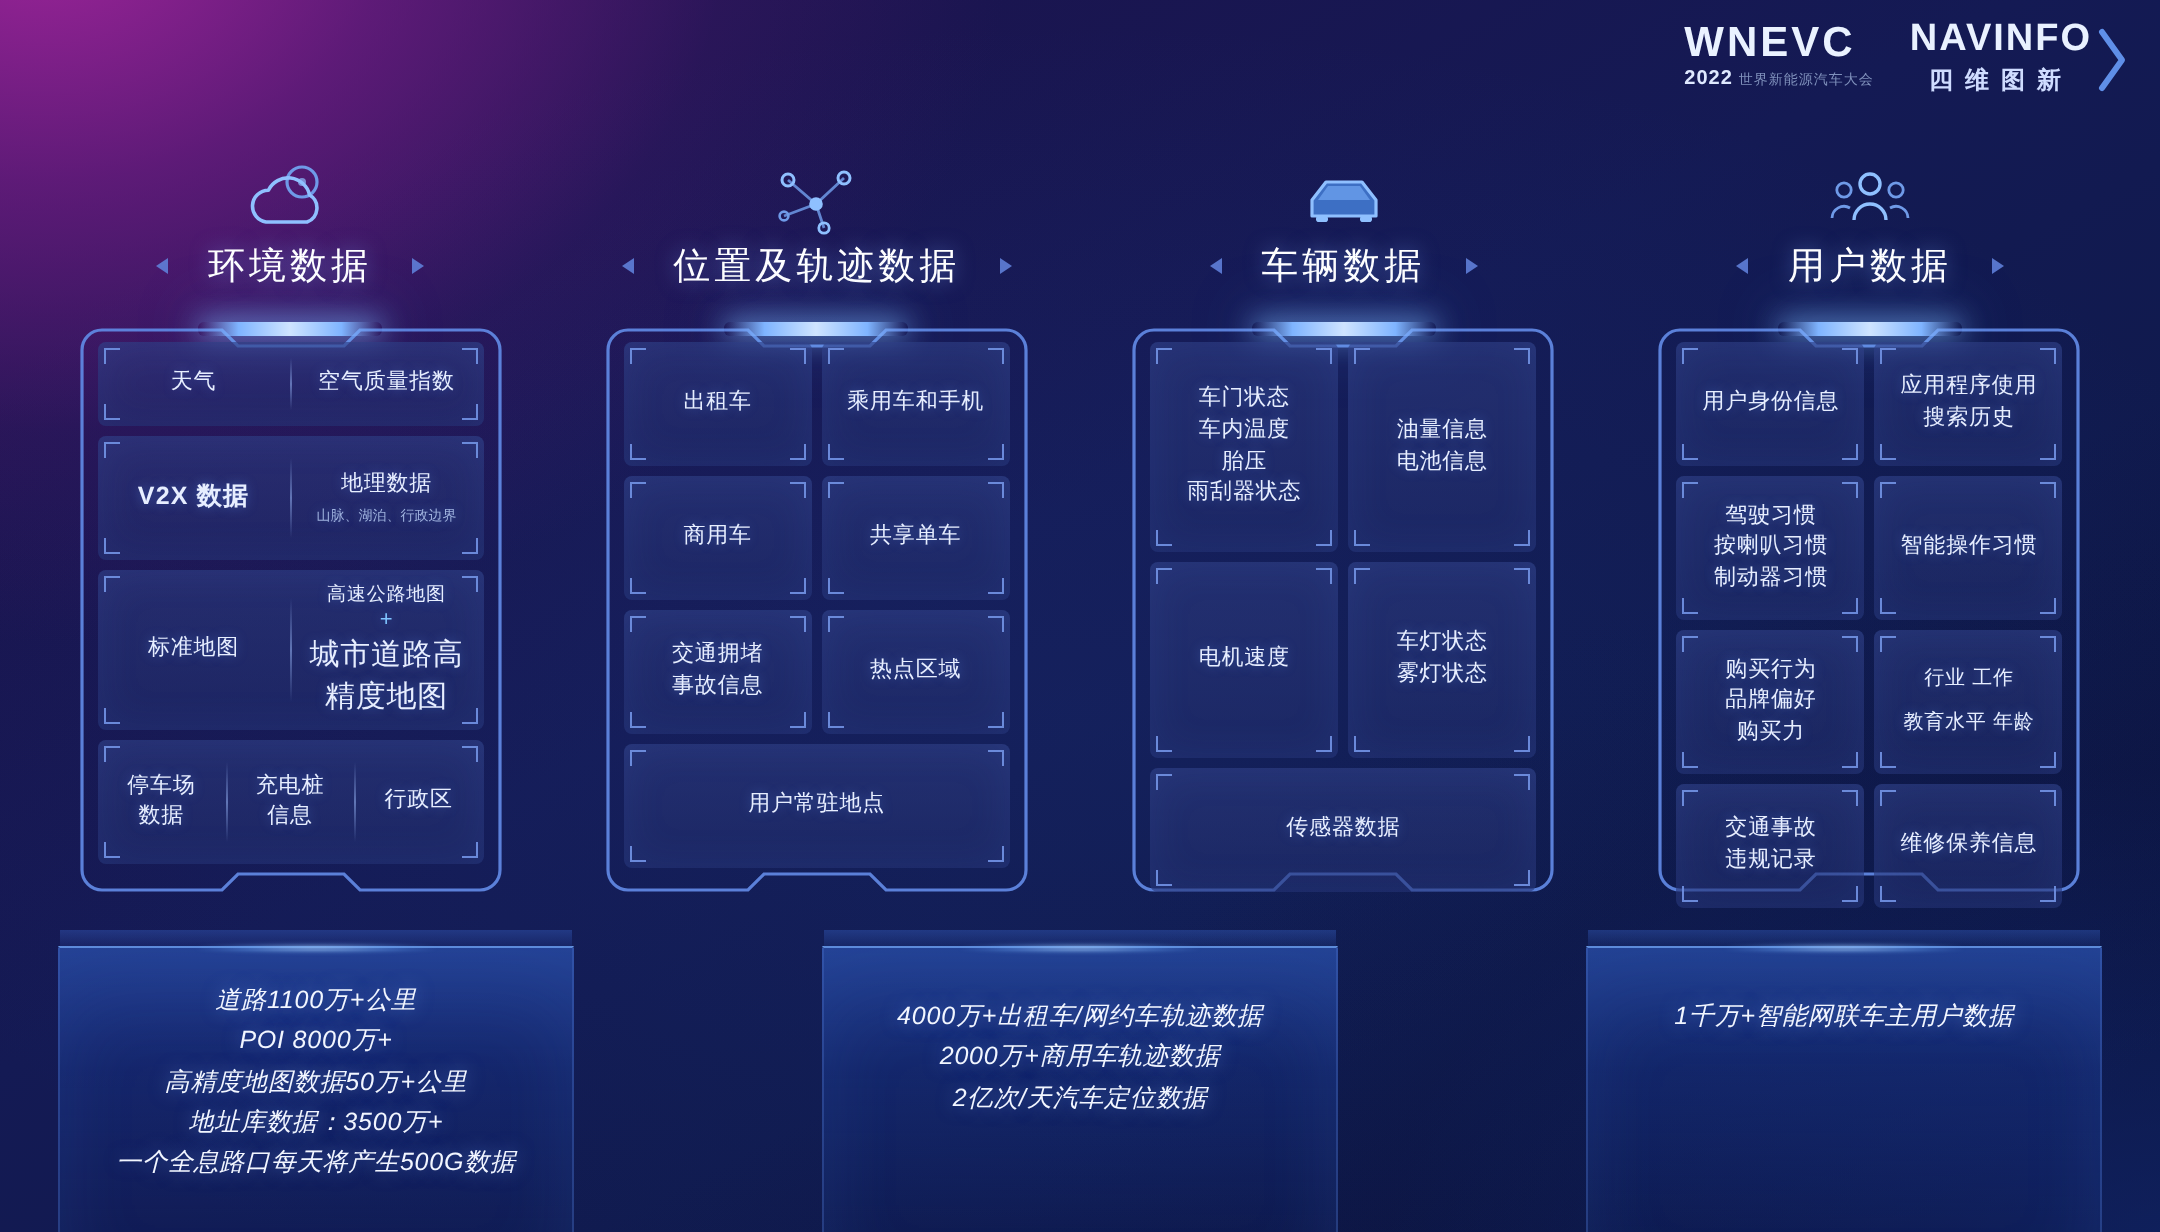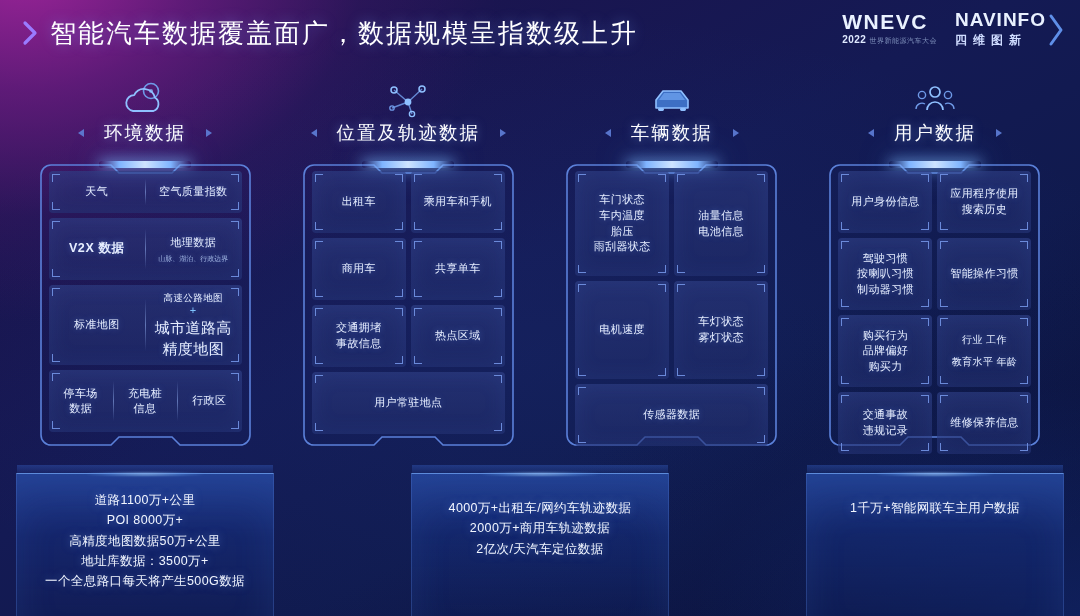--- a/index.html
+++ b/index.html
@@ -82,21 +82,21 @@
     color: #b9c8e8;
     letter-spacing: .5px;
     display: flex;
     align-items: center;
     justify-content: center;
     gap: 3px;
   }
   .logo-wnevc .lw-sub b { font-size: 10px; color: #dfe9ff; font-weight:700;}
   .logo-wnevc .lw-sub span { font-size: 7px; color: #7f90bb; }
 
-  .logo-navinfo { line-height: 1; position: relative; padding-right: 16px;}
+  .logo-navinfo { text-align: center; line-height: 1; position: relative; padding-right: 16px;}
   .logo-navinfo .ln-main {
     font-size: 19px;
     font-weight: 700;
     letter-spacing: 1px;
     color: #e9f1ff;
   }
   .logo-navinfo .ln-sub {
     margin-top: 5px;
     font-size: 12px;
     letter-spacing: 6px;
@@ -256,22 +256,23 @@
   .cellrow > .cell { flex: 1; }
 
   
   .pedestals {
     position: absolute;
     left: 0; right: 0;
     bottom: 0;
     height: 143px;
     display: flex;
     justify-content: space-between;
-    padding: 0 16px;
+    padding: 0 29px;
     z-index: 4;
+    font-style: italic;
   }
   .pedestal {
     position: relative;
     width: 258px;
     height: 155px;
     padding-top: 16px;
     text-align: center;
     background: linear-gradient(180deg, rgba(36,70,160,0.72) 0%, rgba(22,46,124,0.58) 40%, rgba(14,28,86,0.34) 100%);
     border-top: 1.5px solid rgba(120,175,255,0.85);
     border-left: 1px solid rgba(90,140,235,0.30);
@@ -308,28 +309,20 @@
 
   
   .ic { display:block; }
 </style>
 </head>
 <body>
 
 <div class="slide">
 
   <div class="header">
-    <div class="title-wrap">
-      <span class="title-chev">
-        <svg width="18" height="30" viewBox="0 0 18 30" class="ic">
-          <path d="M3 5 L13 15 L3 25" fill="none" stroke="#9a7bff" stroke-width="3.2" stroke-linecap="round" stroke-linejoin="round"></path>
-        </svg>
-      </span>
-      <div class="page-title">智能汽车数据覆盖面广，数据规模呈指数级上升</div>
-    </div>
 
     <div class="logos">
       <div class="logo-wnevc">
         <div class="lw-main">WNEVC</div>
         <div class="lw-sub">
           <b>2022</b>
           <span>世界新能源汽车大会</span>
         </div>
       </div>
       <div class="logo-navinfo">

